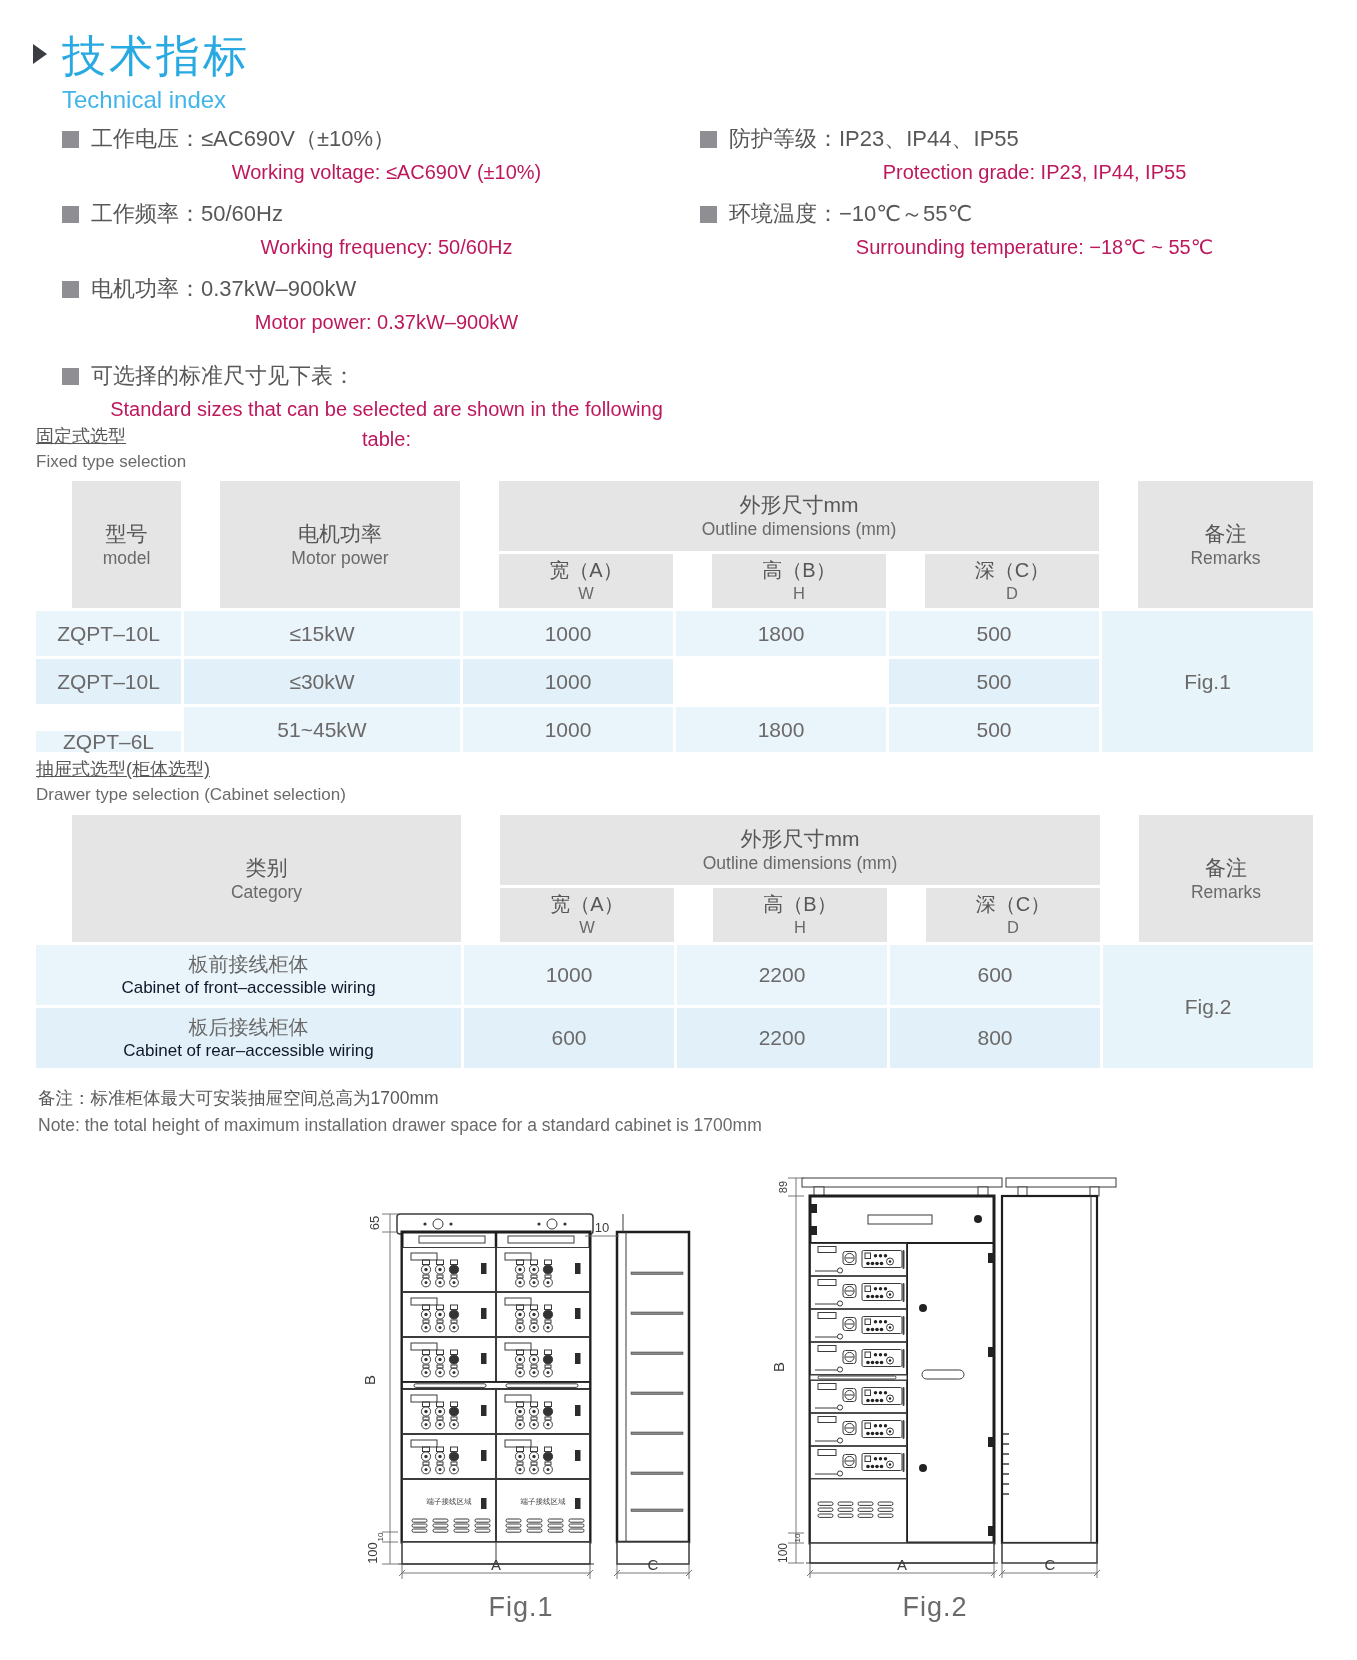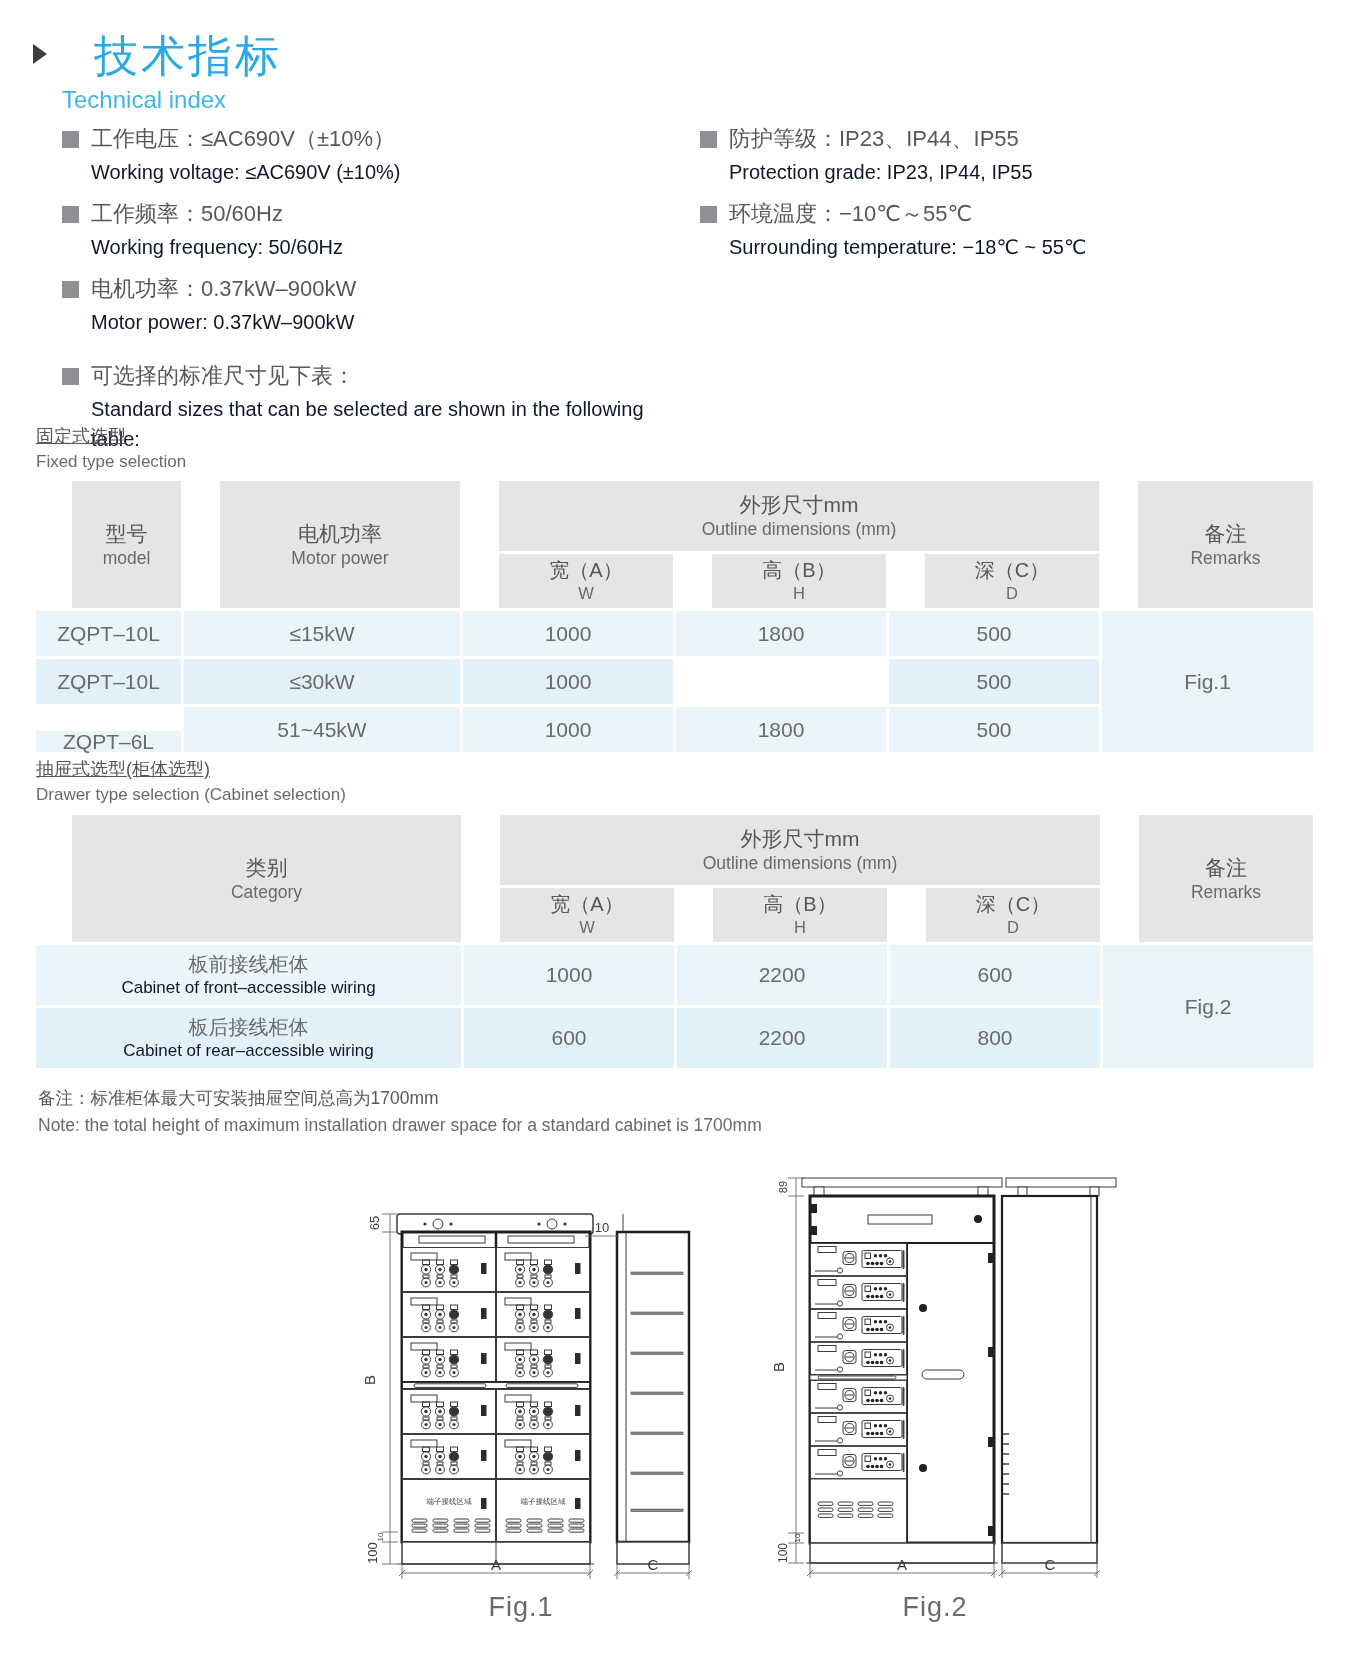--- a/index.html
+++ b/index.html
@@ -2,26 +2,26 @@
 <html><head>
 <meta charset="utf-8">
 <style>
   html,body{margin:0;padding:0;background:#fff;}
   body{width:1357px;height:1660px;position:relative;overflow:hidden;
        font-family:"Liberation Sans","DejaVu Sans",sans-serif;color:#595757;}
   .abs{position:absolute;}
   
   .title-arrow{width:0;height:0;border-top:10px solid transparent;border-bottom:10px solid transparent;
                border-left:14px solid #3c3c43;}
-  .title-zh{font-size:44px;color:#29A9E1;letter-spacing:3px;font-weight:500;line-height:1;margin-left:32px;}
+  .title-zh{font-size:44px;color:#29A9E1;letter-spacing:3px;font-weight:500;line-height:1;}
   .title-en{font-size:24px;color:#41B5E9;line-height:1;margin-top:10px;}
   
   .pair{margin-bottom:12px;}
   .pair .zh{font-size:22px;line-height:30px;color:#595757;display:flex;align-items:center;}
-  .pair .en{font-size:20px;line-height:30px;color:#0f172a;padding-left:29px;margin-top:3px;}
+  .pair .en{font-size:20px;line-height:30px;color:#be185d;padding-left:29px;margin-top:3px;text-align:center;}
   .bullet{display:inline-block;width:17px;height:17px;background:#8E8E93;margin-right:12px;flex:0 0 auto;}
   .pair.last{margin-top:24px;}
   
   .sec-zh{font-size:18px;color:#595757;text-decoration:underline;line-height:24px;}
   .sec-en{font-size:17px;color:#6b6969;line-height:24px;margin-top:2px;}
   
   .grid{display:grid;gap:3px;}
   #table1{grid-template-columns:145px 276px 210px 210px 210px 211px;
           grid-template-rows:70px 54px 45px 45px 45px;}
   #table2{grid-template-columns:425px 210px 210px 210px 210px;

